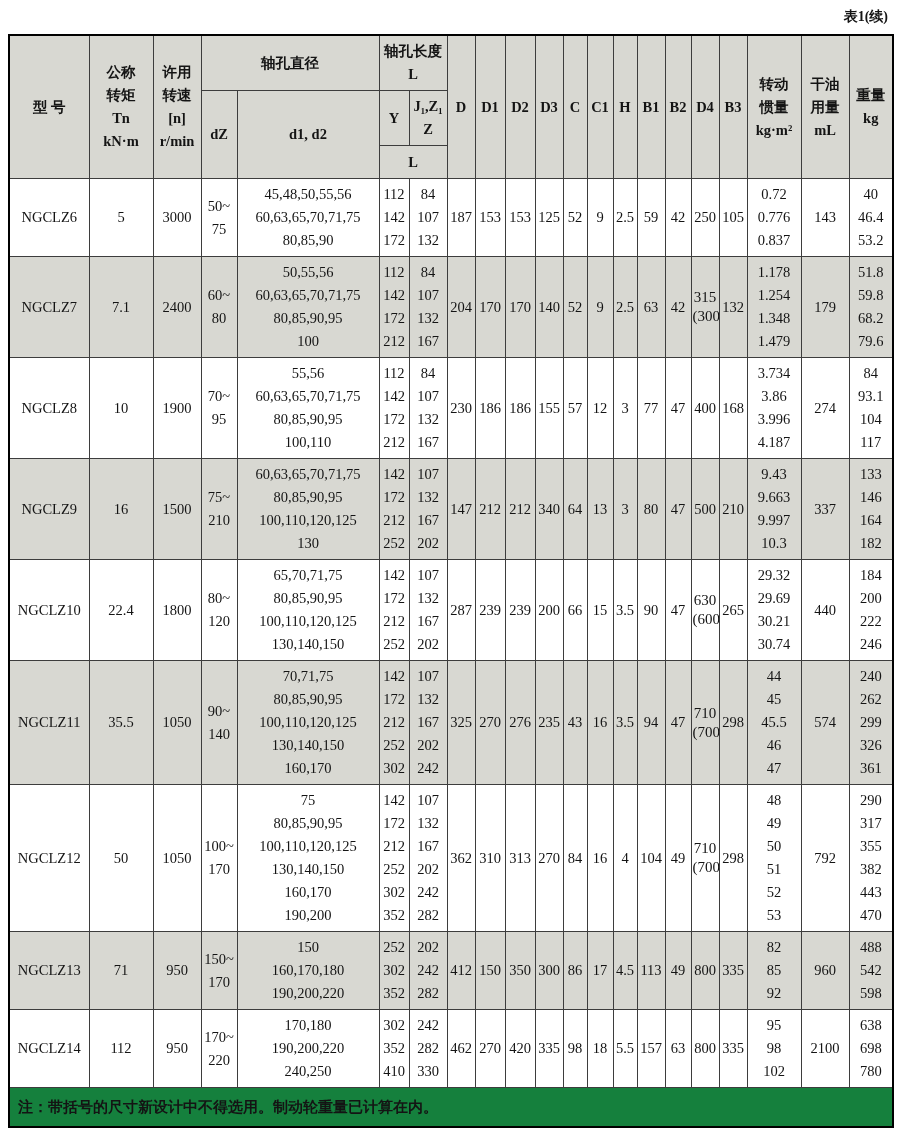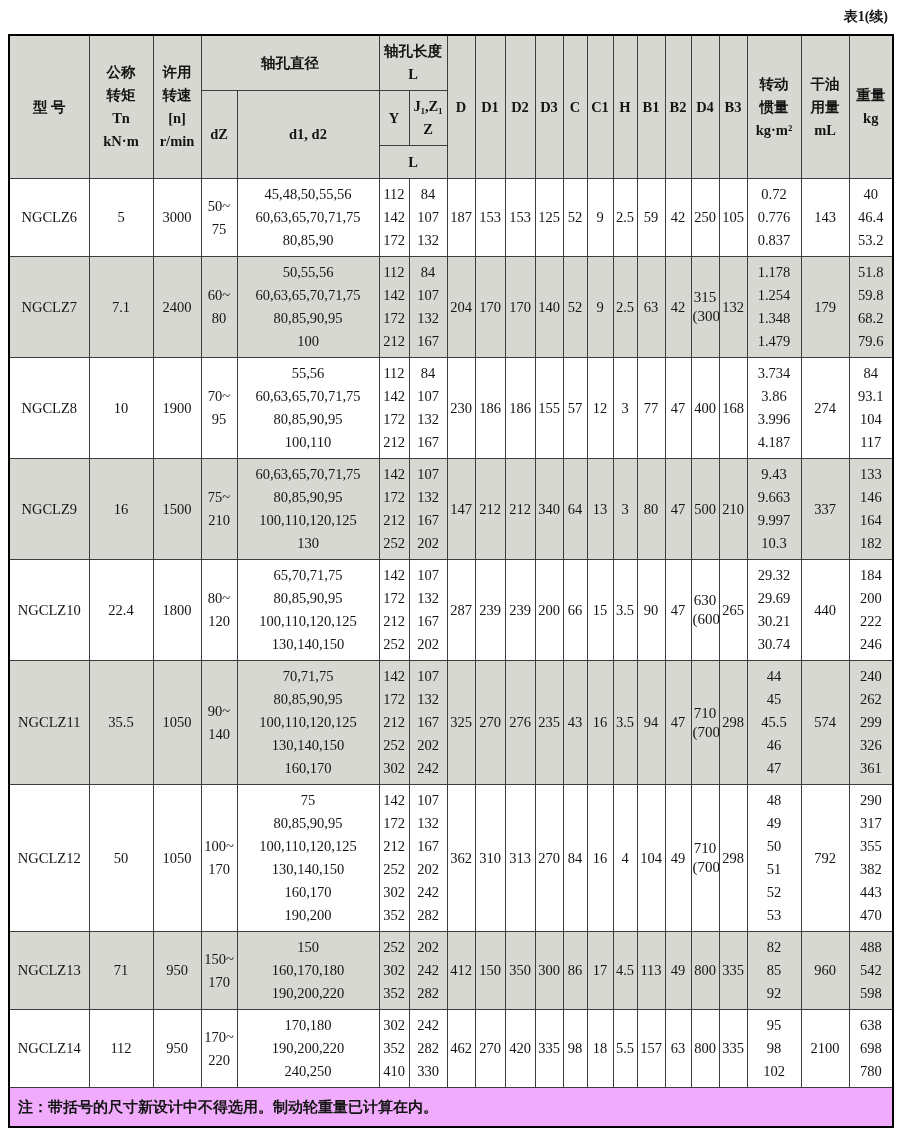--- a/index.html
+++ b/index.html
@@ -27,21 +27,21 @@
   .spec th { font-weight:bold; background:#d8d8d2; }
   .spec thead tr.h1 th { height:46px; }
   .spec thead tr.h2 th { height:38px; }
   .spec thead tr.h3 th { height:24px; }
   .pre { white-space:pre-line; }
   .left { text-align:left; padding-left:7px; }
   tr.shaded td { background:#d8d8d2; }
   td.small { font-size:15px; line-height:19px; }
   tr.note-row td {
     text-align:left; font-weight:bold; font-size:15px;
-    padding:9px 8px; background:#f0abfc; line-height:20px;
+    padding:9px 8px; background:#15803d; line-height:20px;
   }
 </style>
 </head>
 <body>
 
 <div class="page">
   <div class="page-title">表1(续)</div>
 
   <table class="spec">
     <colgroup>

